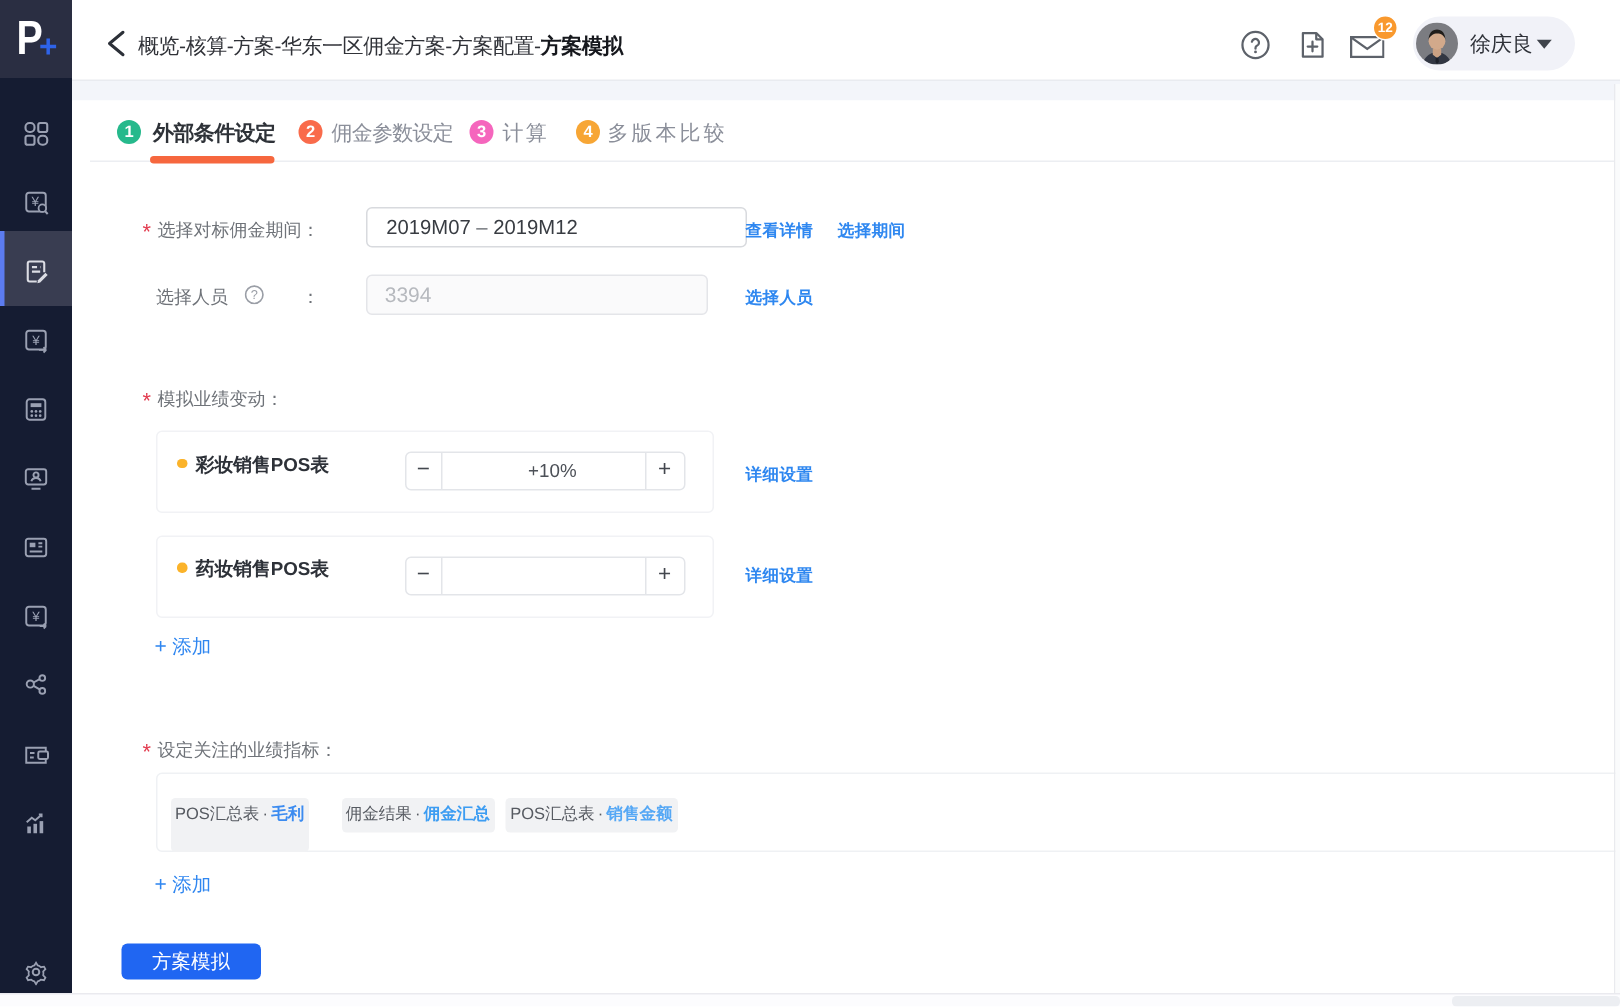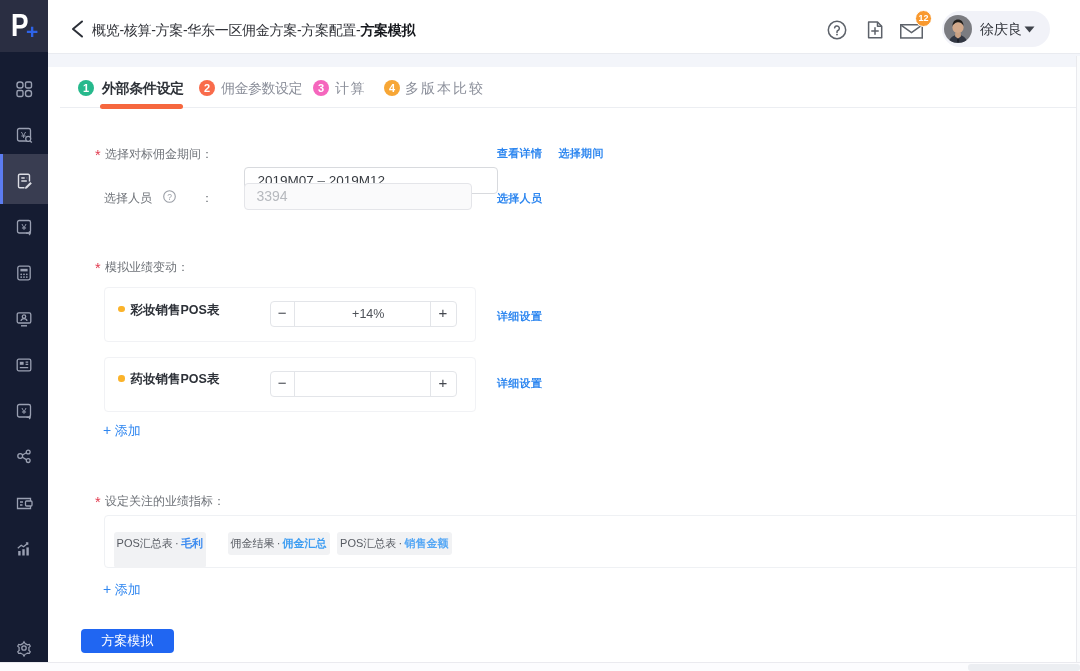--- a/index.html
+++ b/index.html
@@ -151,41 +151,41 @@
 <div class="abs" style="left:78px;top:80px;width:16px;height:16px;border-radius:50%;background:#26b98c;color:#fff;font-size:11px;font-weight:bold;text-align:center;line-height:16px;">1</div>
 <div class="abs" style="left:102px;top:80px;font-size:14px;font-weight:bold;color:#2e3238;line-height:16px;letter-spacing:-0.4px;">外部条件设定</div>
 <div class="abs" style="left:199px;top:80px;width:16px;height:16px;border-radius:50%;background:#f96b4b;color:#fff;font-size:11px;font-weight:bold;text-align:center;line-height:16px;">2</div>
 <div class="abs" style="left:221px;top:80px;font-size:14px;color:#8b8f9a;line-height:16px;letter-spacing:-0.5px;">佣金参数设定</div>
 <div class="abs" style="left:313px;top:80px;width:16px;height:16px;border-radius:50%;background:#f566bd;color:#fff;font-size:11px;font-weight:bold;text-align:center;line-height:16px;">3</div>
 <div class="abs" style="left:335px;top:80px;font-size:14px;color:#8b8f9a;line-height:16px;letter-spacing:1.5px;">计算</div>
 <div class="abs" style="left:384px;top:80px;width:16px;height:16px;border-radius:50%;background:#f7a635;color:#fff;font-size:11px;font-weight:bold;text-align:center;line-height:16px;">4</div>
 <div class="abs" style="left:405px;top:80px;font-size:14px;color:#8b8f9a;line-height:16px;letter-spacing:2px;">多版本比较</div>
 
 <div class="abs" style="left:95px;top:145px;font-size:12px;color:#6f7379;"><span class="ast">*</span> 选择对标佣金期间：</div>
-<div class="abs" style="left:244px;top:138px;width:254px;height:26.5px;border:1px solid #d8dade;border-radius:4px;background:#fff;font-size:13.5px;color:#383c42;line-height:25px;padding-left:12.5px;margin-top:29px;">2019M07 <span style="color:#6a6e74;">–</span> 2019M12</div>
+<div class="abs" style="left:244px;top:138px;width:254px;height:26.5px;border:1px solid #d8dade;border-radius:4px;background:#fff;font-size:13.5px;color:#383c42;line-height:25px;padding-left:12.5px;">2019M07 <span style="color:#6a6e74;">–</span> 2019M12</div>
 <div class="abs lnk" style="left:497px;top:146px;">查看详情</div>
 <div class="abs lnk" style="left:558.5px;top:146px;">选择期间</div>
 
 <div class="abs" style="left:104px;top:190px;font-size:12px;color:#6f7379;">选择人员</div>
 <svg class="abs" style="left:163px;top:190px;" width="13" height="13" viewBox="0 0 13 13">
   <circle cx="6.5" cy="6.5" r="5.8" fill="none" stroke="#9a9ea6" stroke-width="1.1"></circle>
   <text x="6.5" y="9.6" font-size="8.5" fill="#9a9ea6" text-anchor="middle" font-family="Liberation Sans">?</text>
 </svg>
 <div class="abs" style="left:201px;top:190px;font-size:12px;color:#6f7379;">：</div>
 <div class="abs" style="left:244px;top:183px;width:227.5px;height:27px;border:1px solid #e4e5e9;border-radius:4px;background:#fafafb;font-size:14px;color:#b6b9be;line-height:25px;padding-left:11.5px;">3394</div>
 <div class="abs lnk" style="left:497px;top:191px;">选择人员</div>
 
 <div class="abs" style="left:95px;top:258px;font-size:12px;color:#6f7379;"><span class="ast">*</span> 模拟业绩变动：</div>
 
 <div class="abs" style="left:103.5px;top:287px;width:372.5px;height:55px;border:1px solid #f1f2f5;border-radius:4px;background:#fff;"></div>
 <div class="abs" style="left:118px;top:305.5px;width:6.5px;height:6.5px;border-radius:50%;background:#fbb32a;"></div>
 <div class="abs" style="left:130.5px;top:301.5px;font-size:12.5px;font-weight:bold;color:#2d3138;">彩妆销售POS表</div>
 <div class="abs" style="left:269.5px;top:301px;width:187px;height:26px;border:1px solid #e3e5e9;border-radius:4px;background:#fff;">
   <div style="position:absolute;left:0;top:0;width:24.5px;height:24px;border-right:1px solid #e3e5e9;text-align:center;line-height:22px;font-size:15px;color:#43474e;">−</div>
-  <div style="position:absolute;left:24.5px;top:0;width:134px;height:24px;text-align:center;line-height:24px;font-size:12.5px;color:#4d5158;padding-left:12.5px;">+14%</div>
+  <div style="position:absolute;left:24.5px;top:0;width:134px;height:24px;text-align:center;line-height:24px;font-size:12.5px;color:#4d5158;padding-left:12.5px;">+10%</div>
   <div style="position:absolute;right:0;top:0;width:26px;height:24px;border-left:1px solid #e3e5e9;text-align:center;line-height:22px;font-size:15px;color:#43474e;">+</div>
 </div>
 <div class="abs lnk" style="left:497px;top:309px;">详细设置</div>
 
 <div class="abs" style="left:103.5px;top:356.5px;width:372.5px;height:55px;border:1px solid #f1f2f5;border-radius:4px;background:#fff;"></div>
 <div class="abs" style="left:118px;top:375px;width:6.5px;height:6.5px;border-radius:50%;background:#fbb32a;"></div>
 <div class="abs" style="left:130.5px;top:371px;font-size:12.5px;font-weight:bold;color:#2d3138;">药妆销售POS表</div>
 <div class="abs" style="left:269.5px;top:370.5px;width:187px;height:26px;border:1px solid #e3e5e9;border-radius:4px;background:#fff;">
   <div style="position:absolute;left:0;top:0;width:24.5px;height:24px;border-right:1px solid #e3e5e9;text-align:center;line-height:22px;font-size:15px;color:#43474e;">−</div>
   <div style="position:absolute;right:0;top:0;width:26px;height:24px;border-left:1px solid #e3e5e9;text-align:center;line-height:22px;font-size:15px;color:#43474e;">+</div>

